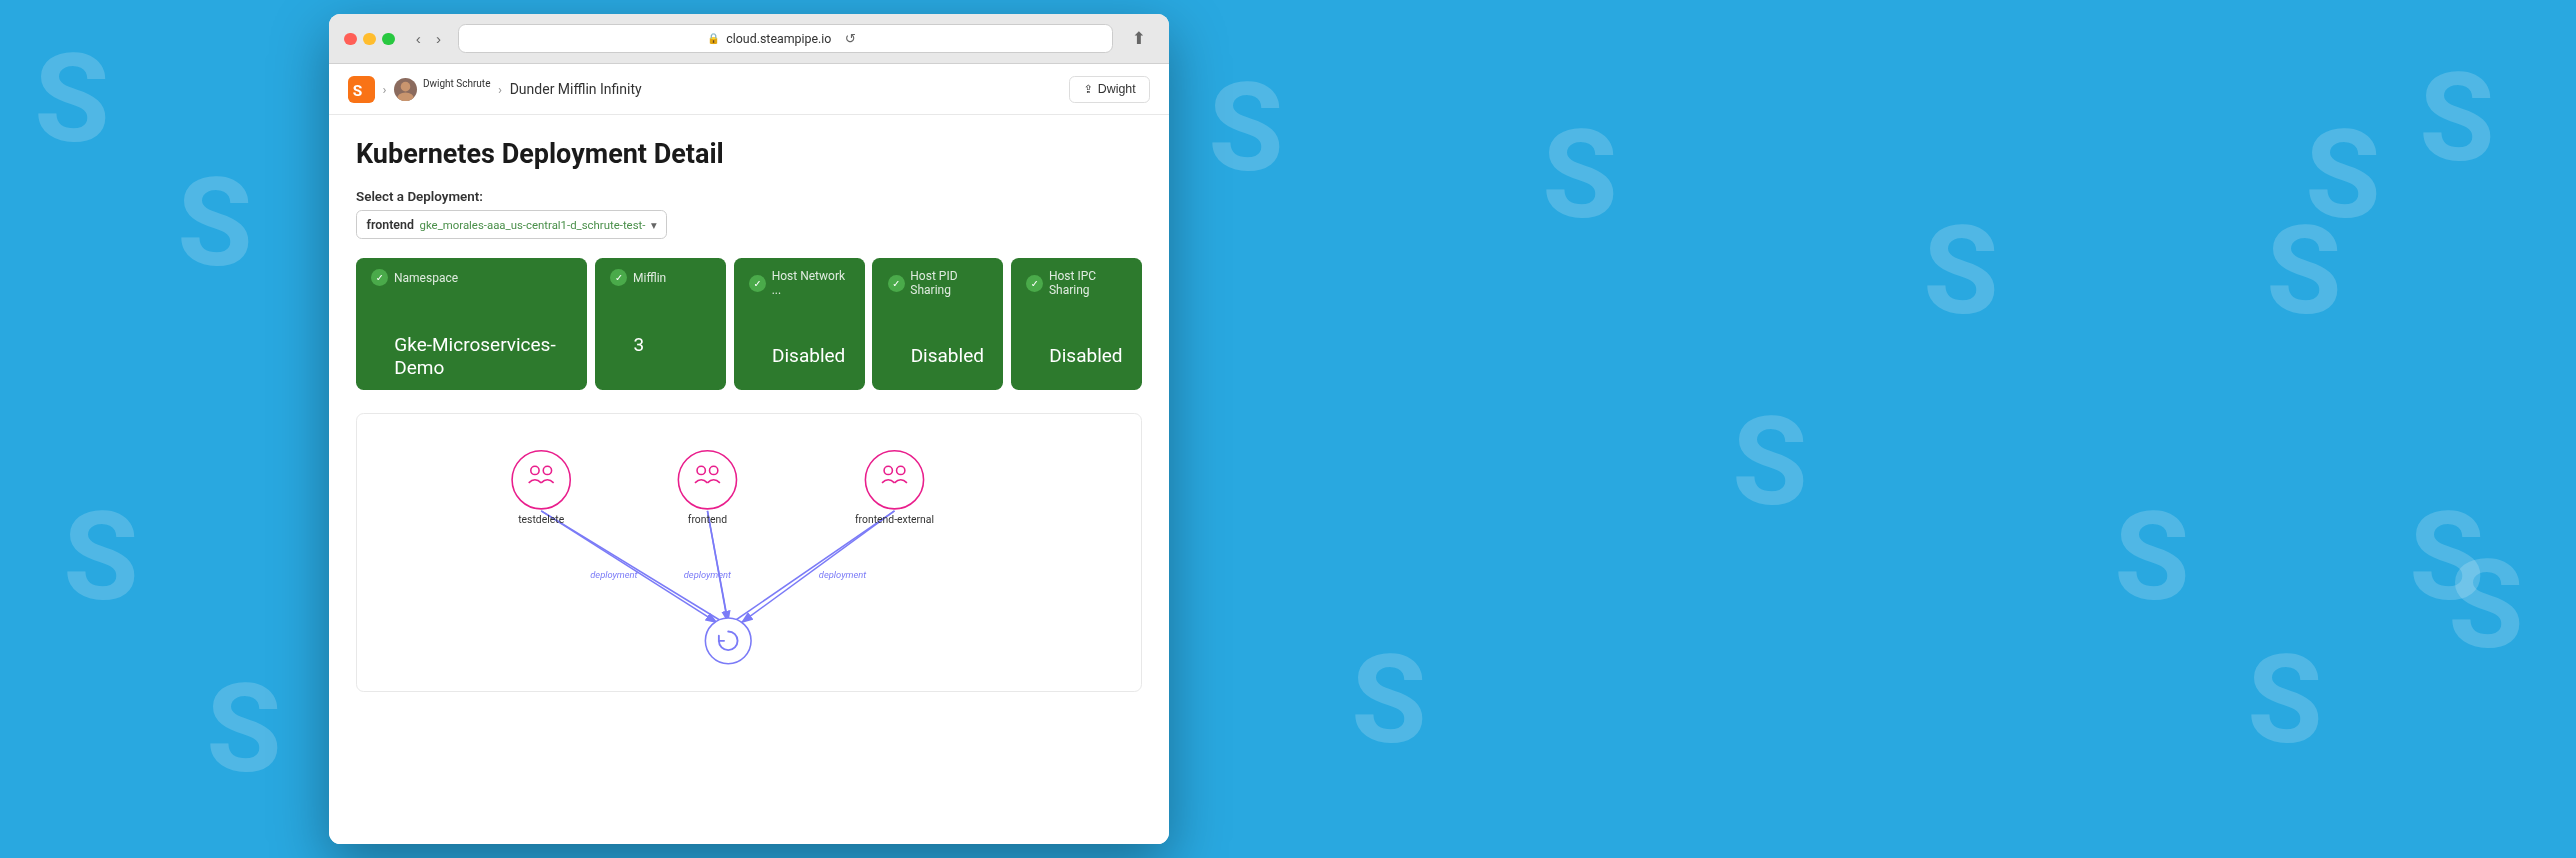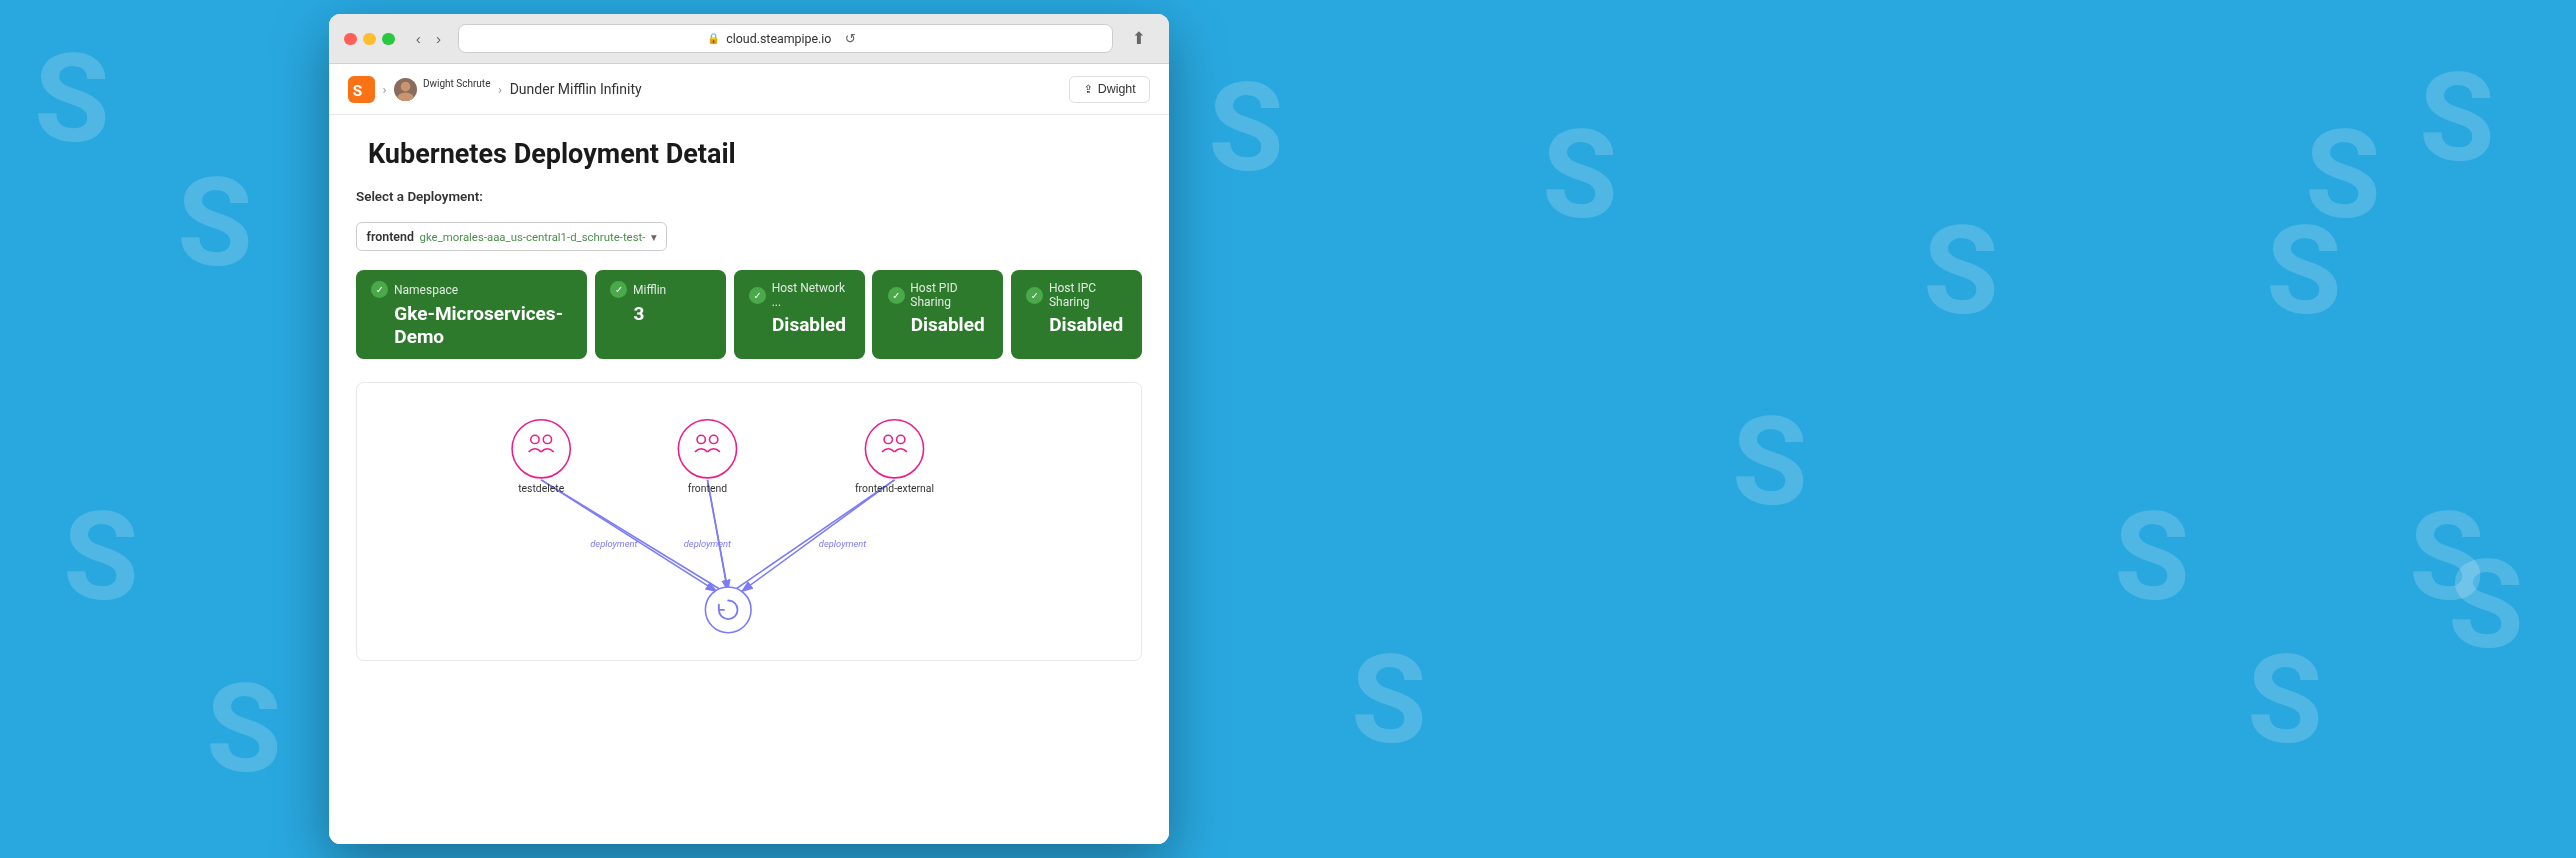--- a/index.html
+++ b/index.html
@@ -185,28 +185,27 @@
     
     .main-content {
       padding: 23px 27px;
     }
 
     .page-title {
       font-size: 27px;
       font-weight: 700;
       color: #1a1a1a;
       margin-bottom: 19px;
-      margin-left: 12px;
     }
 
     .select-label {
       font-size: 13.4px;
       font-weight: 600;
       color: #333;
-      margin-bottom: 18px;
+      margin-bottom: 6px;
     }
 
     .deployment-select {
       display: flex;
       align-items: center;
       border: 1px solid #ccc;
       border-radius: 5.7px;
       padding: 5.7px 9.5px;
       font-size: 12.4px;
       background: white;
@@ -273,23 +272,24 @@
     }
 
     .stat-label {
       font-size: 12px;
       color: rgba(255,255,255,0.85);
       font-weight: 400;
     }
 
     .stat-value {
       font-size: 19px;
-      font-weight: 700;
+      font-weight: 400;
       color: white;
       padding-left: 23px;
+      margin-top: 43px;
     }
 
     
     .relationships-section {
       border: 1px solid #e8e8e8;
       border-radius: 7.6px;
       padding: 19px;
     }
 
     .relationships-title {

